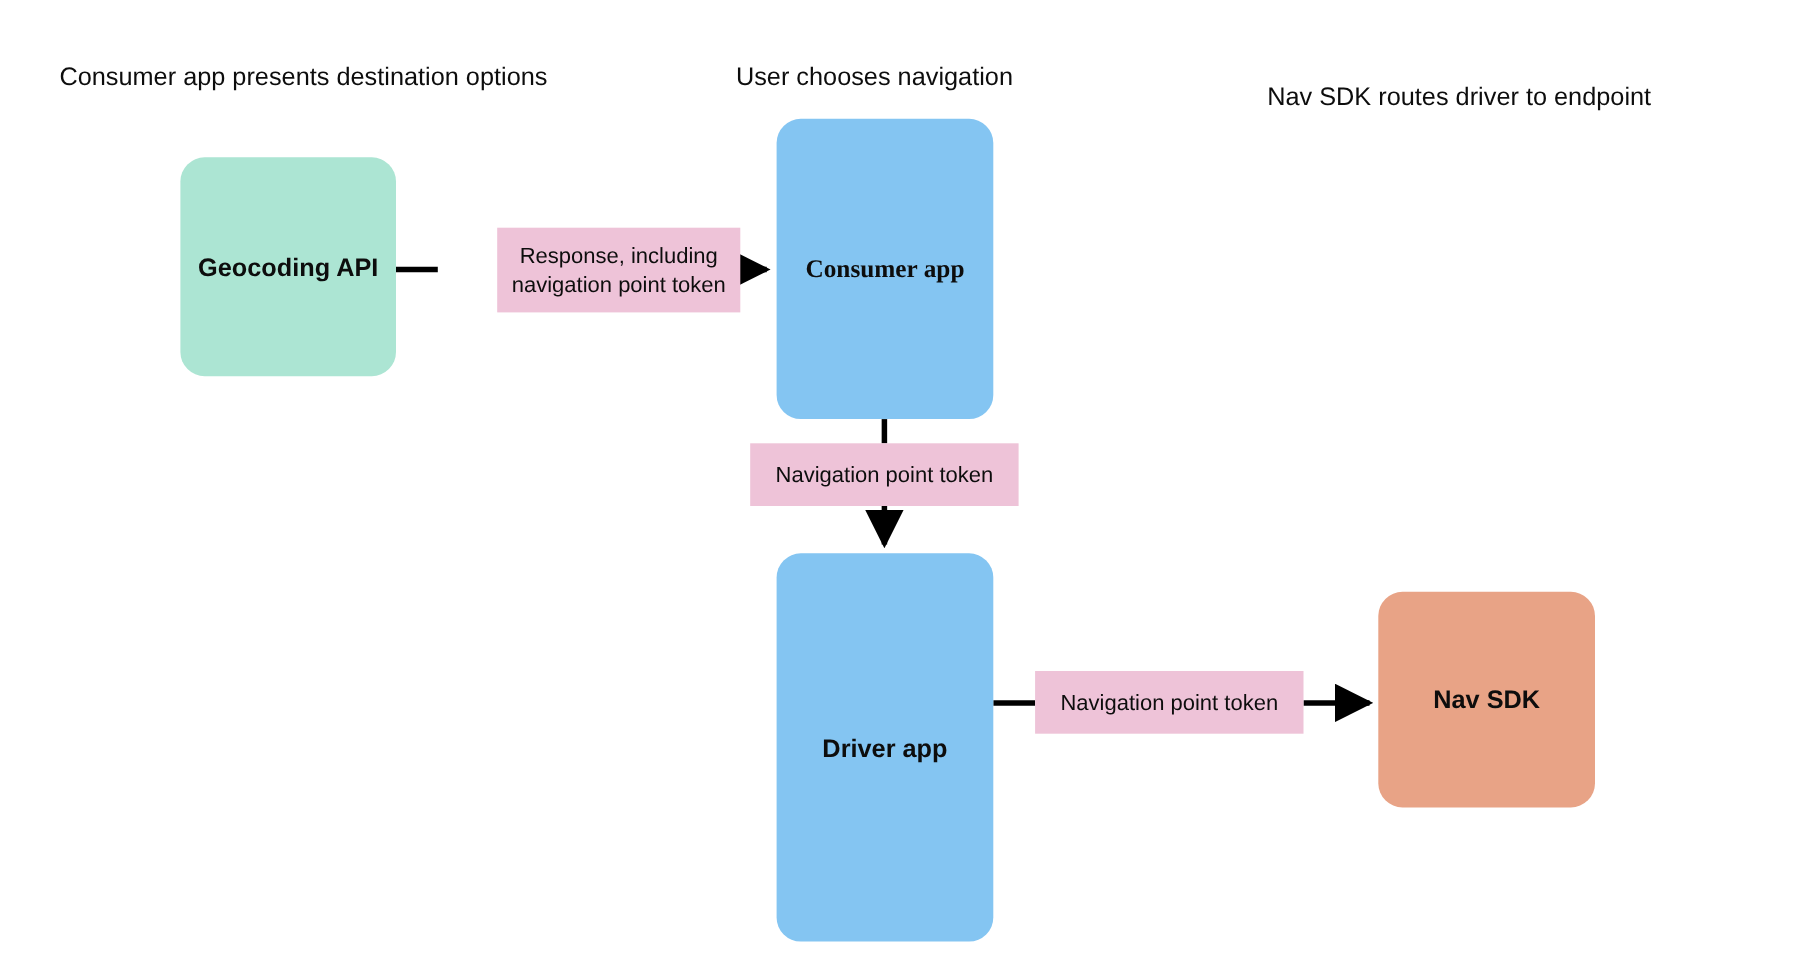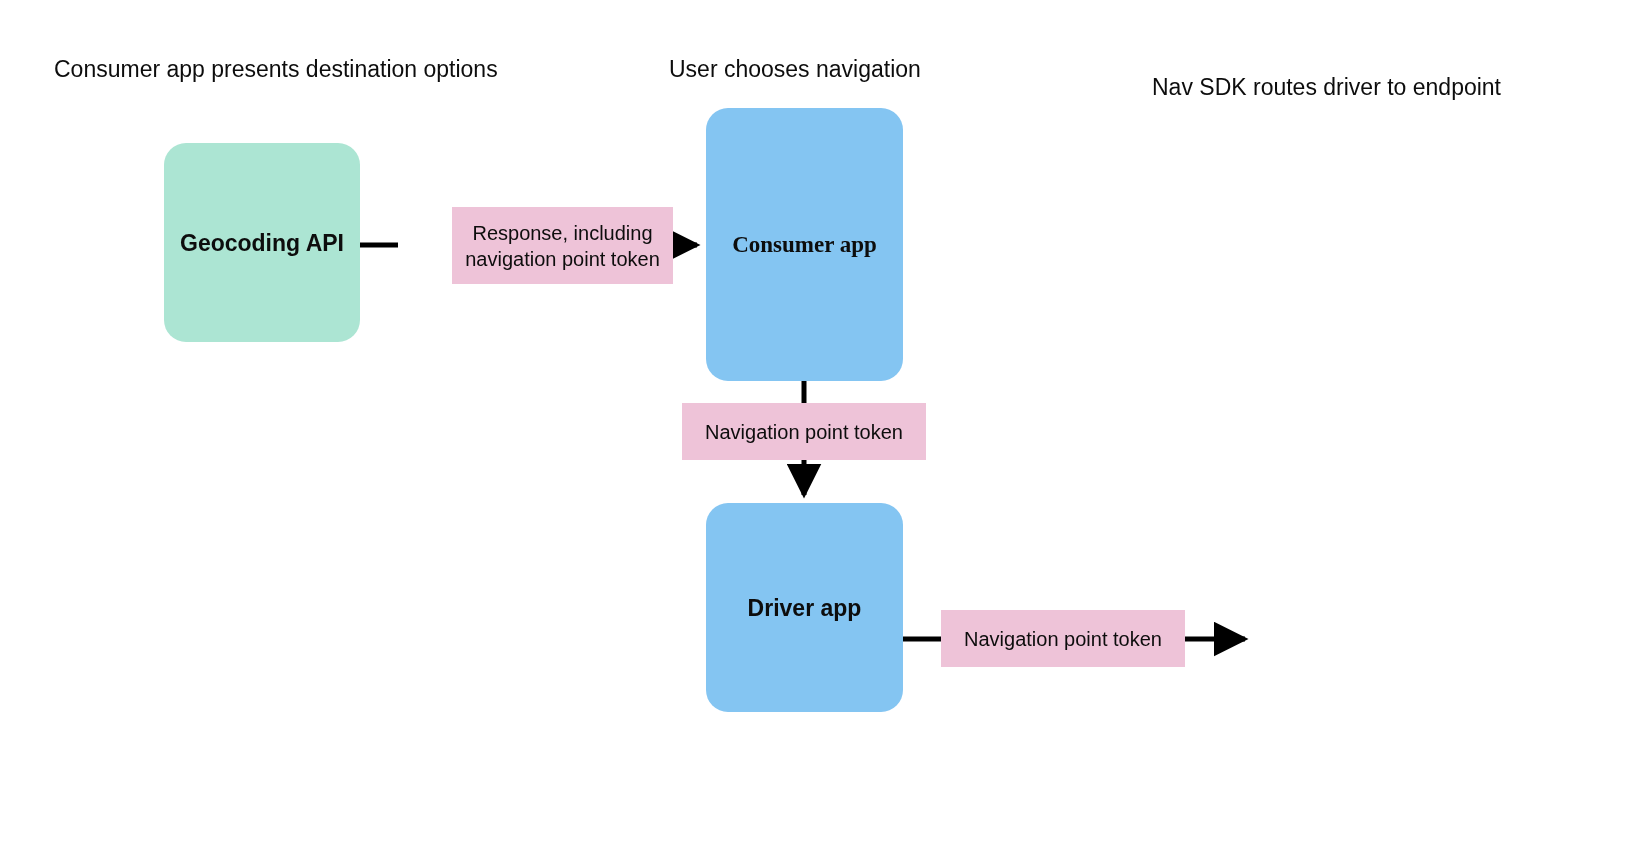--- a/index.html
+++ b/index.html
@@ -57,21 +57,21 @@
     background: #ace5d3;
   }
   #node-consumer {
     left: 706px; top: 108px;
     width: 197px; height: 273px;
     background: #84c5f2;
     font-family: Liberation Serif, serif;
   }
   #node-driver {
     left: 706px; top: 503px;
-    width: 197px; height: 209px;
+    width: 197px; height: 353px;
     background: #84c5f2;
   }
   #node-navsdk {
     left: 1253px; top: 538px;
     width: 197px; height: 196px;
     background: #e8a386;
   }
 
   
   #connectors {
@@ -149,20 +149,23 @@
   </div>
 
   <div class="node" id="node-consumer">
     <span class="node-label">Consumer app</span>
   </div>
 
   <div class="node" id="node-driver">
     <span class="node-label">Driver app</span>
   </div>
 
+  <div class="node" id="node-navsdk">
+    <span class="node-label">Nav SDK</span>
+  </div>
 
   <div class="edge-label" id="label-response">
     <span>Response, including navigation point token</span>
   </div>
 
   <div class="edge-label" id="label-npt-vertical">
     <span>Navigation point token</span>
   </div>
 
   <div class="edge-label" id="label-npt-horizontal">

